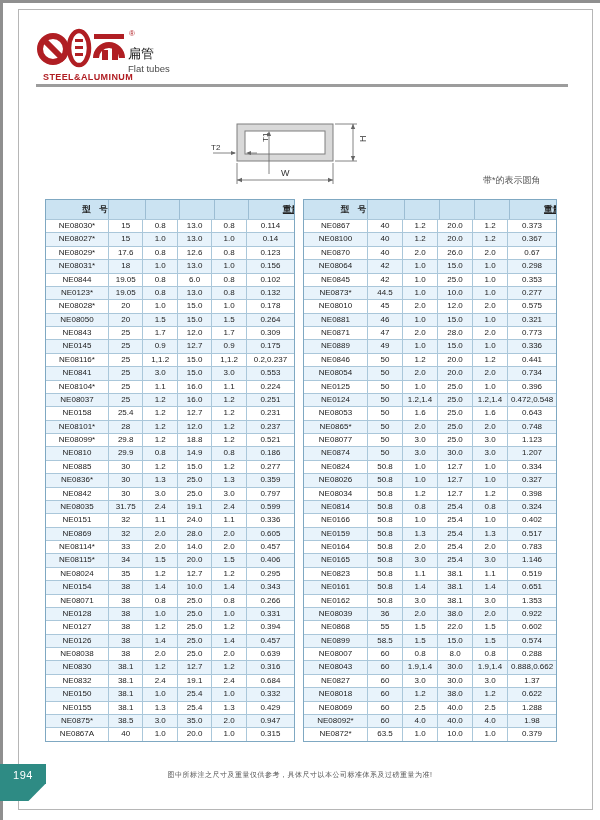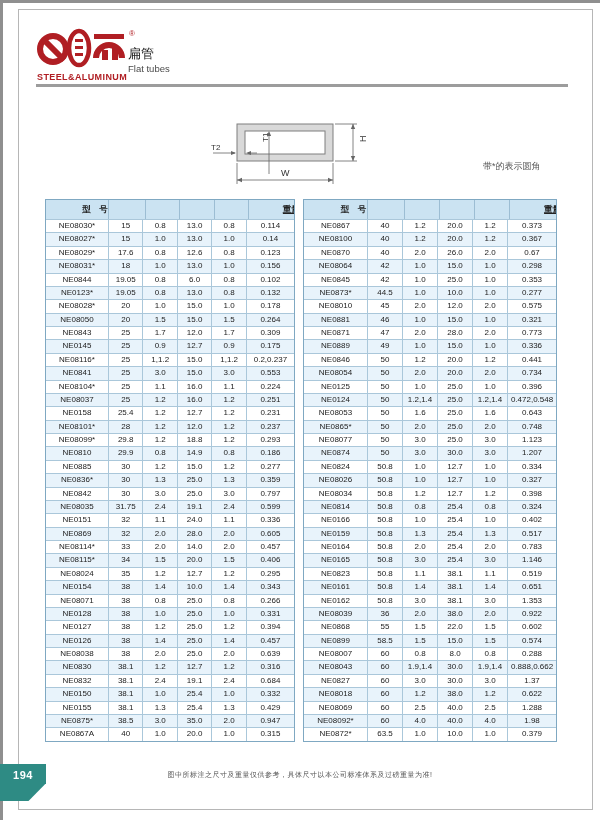--- a/index.html
+++ b/index.html
@@ -13,30 +13,30 @@
   .scan-edge-top  { position:absolute; left:0; top:0; width:600px; height:3px; background:#8f8f8f; }
   .scan-edge-left { position:absolute; left:0; top:0; width:3px; height:820px; background:#8f8f8f; }
   .page-frame {
     position:absolute; left:18px; top:9px; width:575px; height:801px;
     border:1px solid #b6b6b6;
   }
   
   .logo-box { position:absolute; left:36px; top:26px; width:110px; height:60px; }
   .logo-svg { position:absolute; left:0; top:0; }
   .brand-text {
-    position:absolute; left:1px; top:46px; width:110px;
+    position:absolute; left:7px; top:46px; width:110px;
     font-size:9px; font-weight:bold; color:#b01e23; letter-spacing:0.4px;
   }
   .title-zh { position:absolute; left:128px; top:45px; font-size:13px; font-weight:normal; color:#1d1d1d; }
   .title-en { position:absolute; left:128px; top:63px; font-size:9.5px; color:#4a4a4a; }
   .header-rule { position:absolute; left:36px; top:84px; width:532px; height:3px; background:#9c9c9c; }
 
   
   .diagram { position:absolute; left:205px; top:116px; }
-  .corner-note { position:absolute; left:483px; top:160px; font-size:9px; color:#555; }
+  .corner-note { position:absolute; left:483px; top:174px; font-size:9px; color:#555; }
 
   
   .spec-table { position:absolute; top:199px; border:1px solid #7fa8c2; background:#fff; }
   #table-left  { left:45px;  width:250px; }
   #table-right { left:303px; width:254px; }
   .thead, .tr { display:grid; grid-template-columns:25.4% 13.9% 13.9% 13.9% 13.9% auto; }
   .thead { height:19px; background:#cbe3f2; }
   .th {
     font-size:8.5px; font-weight:bold; color:#222; text-align:center;
     line-height:19px; border-right:1px solid #9cbdd3; white-space:pre; overflow:hidden;padding-left:36px;
@@ -51,21 +51,21 @@
   .td:last-child { border-right:none; }
 
   
   .page-badge {
     position:absolute; left:0; top:764px; width:46px; height:37px;
     background:#2e8b84; z-index:5;
     clip-path: polygon(0 0, 100% 0, 100% 52%, 62% 100%, 0 100%);
   }
   .page-badge span {
     display:block; text-align:center; margin-top:5px;
-    color:#fff; font-size:11px; font-weight:bold; letter-spacing:0.5px;
+    color:#fff; font-size:11px; font-weight:normal; letter-spacing:0.5px;
   }
   .footer-note {
     position:absolute; left:0; top:770px; width:600px;
     text-align:center; font-size:7px; color:#555; letter-spacing:0.5px;
   }
 </style>
 </head>
 <body>
 
 <div class="scan-edge-top"></div>
@@ -264,21 +264,21 @@
         <div class="td">12.0</div>
         <div class="td">1.2</div>
         <div class="td">0.237</div>
       </div>
       <div class="tr">
         <div class="td">NE08099*</div>
         <div class="td">29.8</div>
         <div class="td">1.2</div>
         <div class="td">18.8</div>
         <div class="td">1.2</div>
-        <div class="td">0.293</div>
+        <div class="td">0.521</div>
       </div>
       <div class="tr">
         <div class="td">NE0810</div>
         <div class="td">29.9</div>
         <div class="td">0.8</div>
         <div class="td">14.9</div>
         <div class="td">0.8</div>
         <div class="td">0.186</div>
       </div>
       <div class="tr">

